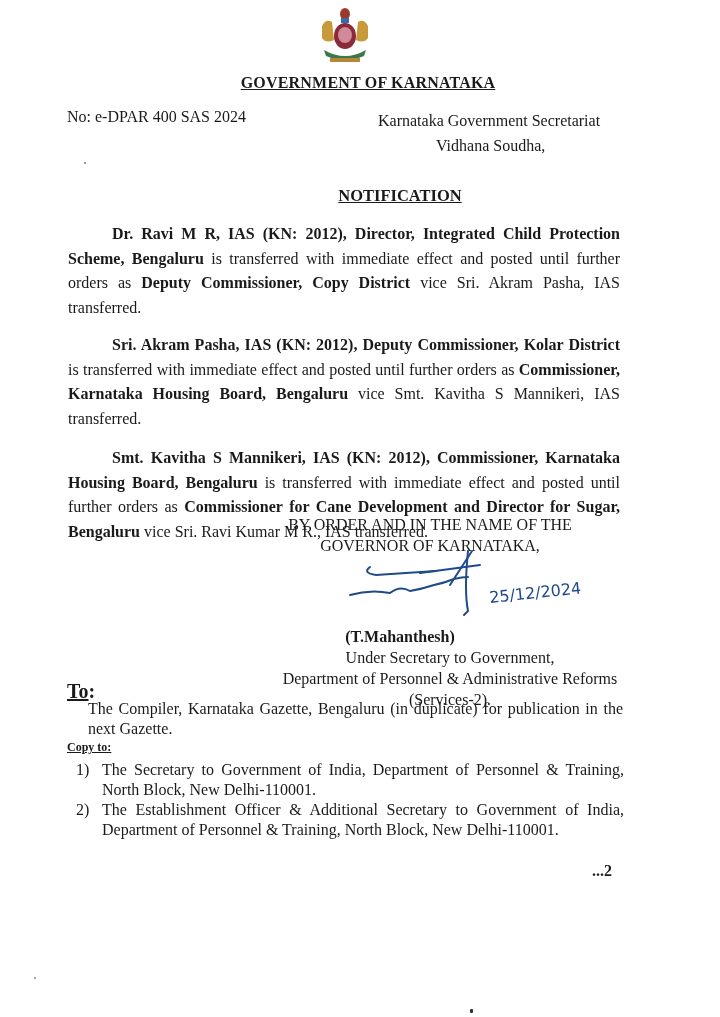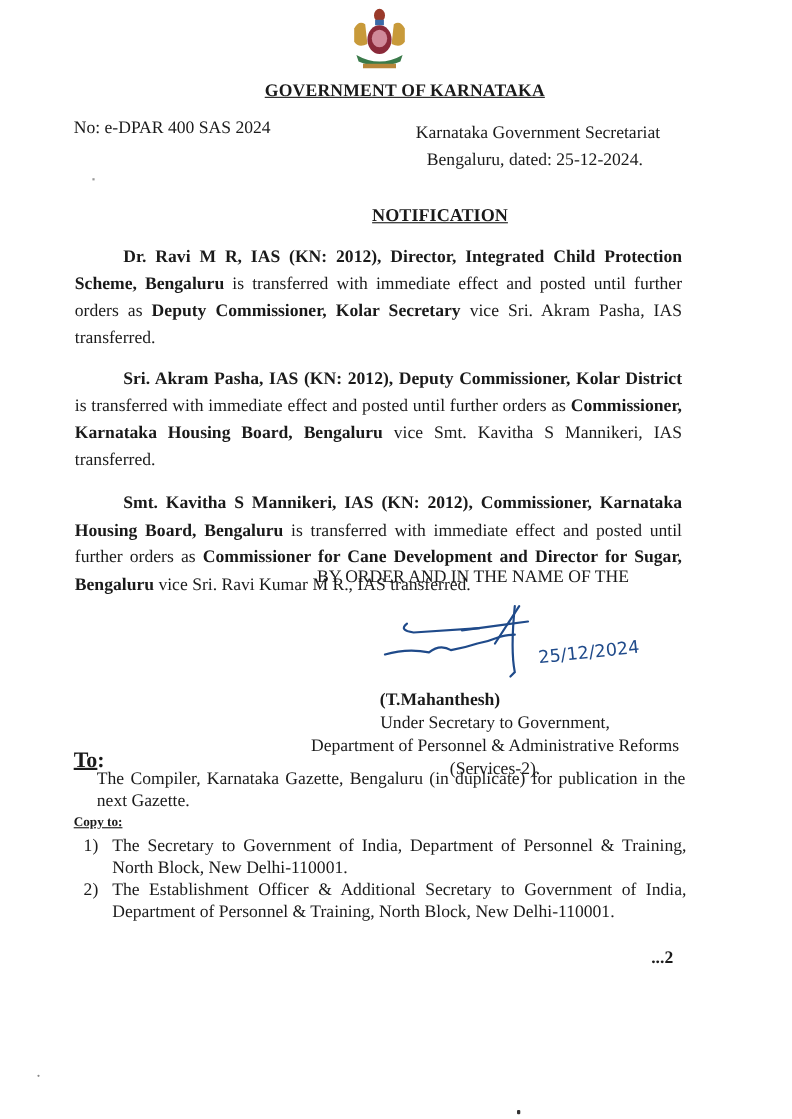--- a/index.html
+++ b/index.html
@@ -54,40 +54,41 @@
   <path d="M8 46 q21 12 42 0 l-2 6 q-19 8-38 0z" fill="#3a7a4a"></path>
   <path d="M14 54 h30 v4 h-30z" fill="#b8863a"></path>
 </svg>
 
 <div class="title">GOVERNMENT OF KARNATAKA</div>
 
 <div class="ref-no">No: e-DPAR 400 SAS 2024</div>
 
 <div class="addr">
   <span class="l1">Karnataka Government Secretariat</span>
-  <span class="l3">Bengaluru, dated: 25-12-2024.</span>
+  <span class="l2">Vidhana Soudha,</span>
 </div>
 <div class="dot-mark"></div>
 
 <div class="notif-head">NOTIFICATION</div>
 
 <div class="para p1">
-  <span class="ind"></span><b>Dr. Ravi M R, IAS (KN: 2012), Director, Integrated Child Protection Scheme, Bengaluru</b><span> is transferred with immediate effect and posted until further orders as </span><b>Deputy Commissioner, Kolar Secretary</b><span> vice Sri. Akram Pasha, IAS transferred.</span>
+  <span class="ind"></span><b>Dr. Ravi M R, IAS (KN: 2012), Director, Integrated Child Protection Scheme, Bengaluru</b><span> is transferred with immediate effect and posted until further orders as </span><b>Deputy Commissioner, Copy District</b><span> vice Sri. Akram Pasha, IAS transferred.</span>
 </div>
 
 <div class="para p2">
   <span class="ind"></span><b>Sri. Akram Pasha, IAS (KN: 2012), Deputy Commissioner, Kolar District</b><span> is transferred with immediate effect and posted until further orders as </span><b>Commissioner, Karnataka Housing Board, Bengaluru</b><span> vice Smt. Kavitha S Mannikeri, IAS transferred.</span>
 </div>
 
 <div class="para p3">
   <span class="ind"></span><b>Smt. Kavitha S Mannikeri, IAS (KN: 2012), Commissioner, Karnataka Housing Board, Bengaluru</b><span> is transferred with immediate effect and posted until further orders as </span><b>Commissioner for Cane Development and Director for Sugar, Bengaluru</b><span> vice Sri. Ravi Kumar M R., IAS transferred.</span>
 </div>
 
 <div class="sign-block by-order">
   <div>BY ORDER AND IN THE NAME OF THE</div>
+  <div>GOVERNOR OF KARNATAKA,</div>
 </div>
 
 <svg class="signature" viewBox="0 0 300 105">
   <g fill="none" stroke="#1f4a8a" stroke-width="2" stroke-linecap="round">
     <path d="M30 22 q-8 6 6 8 l60 -4"></path>
     <path d="M10 50 q20 -6 40 -2 q10 -8 20 -2 q12 -2 24 -6 q10 -2 20 -6 q8 -2 14 -2"></path>
     <path d="M110 40 l22 -34"></path>
     <path d="M128 6 q-4 40 0 60 l-4 4"></path>
     <path d="M80 28 l60 -8"></path>
   </g>

